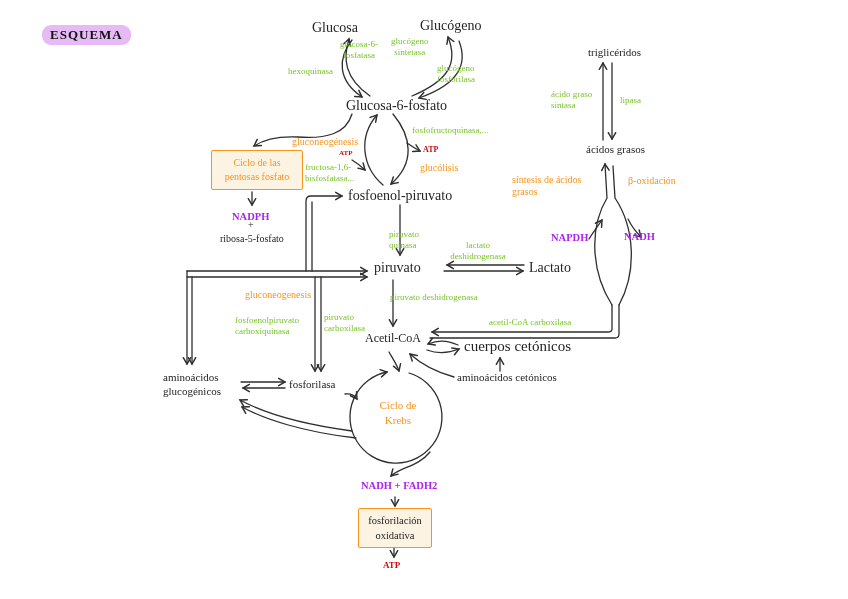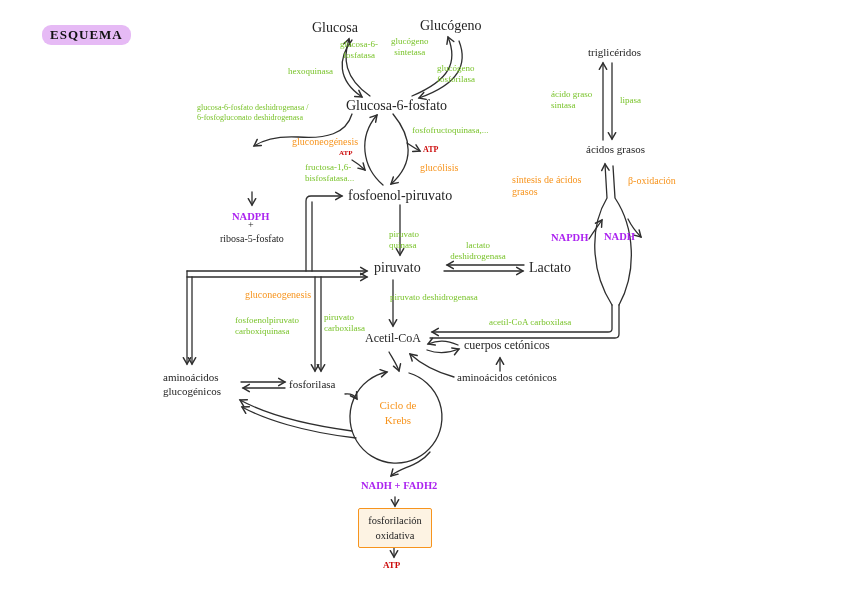--- a/index.html
+++ b/index.html
@@ -148,21 +148,21 @@
 
   <div class="title">ESQUEMA</div>
 
   <div class="lbl black" style="left:312px;top:20px">Glucosa</div>
   <div class="lbl black" style="left:420px;top:18px">Glucógeno</div>
   <div class="lbl black" style="left:346px;top:98px">Glucosa-6-fosfato</div>
   <div class="lbl black" style="left:348px;top:188px">fosfoenol-piruvato</div>
   <div class="lbl black" style="left:374px;top:260px">piruvato</div>
   <div class="lbl black" style="left:529px;top:260px">Lactato</div>
   <div class="lbl black" style="left:365px;top:331px;font-size:12px">Acetil-CoA</div>
-  <div class="lbl black" style="left:464px;top:338px;font-size:12px">cuerpos cetónicos</div>
+  <div class="lbl black" style="left:464px;top:338px;font-size:15px">cuerpos cetónicos</div>
   <div class="lbl black" style="left:457px;top:371px;font-size:11px">aminoácidos cetónicos</div>
   <div class="lbl black" style="left:163px;top:370px;font-size:11px;line-height:14px">
     <span>aminoácidos</span>
     <span>glucogénicos</span>
   </div>
   <div class="lbl black" style="left:289px;top:378px;font-size:11px">fosforilasa</div>
   <div class="lbl blacksm" style="left:248px;top:219px">+</div>
   <div class="lbl blacksm" style="left:220px;top:233px">ribosa-5-fosfato</div>
   <div class="lbl black" style="left:588px;top:46px;font-size:11px">triglicéridos</div>
   <div class="lbl black" style="left:586px;top:143px;font-size:11px">ácidos grasos</div>
@@ -172,24 +172,20 @@
     <span>fosfatasa</span>
   </div>
   <div class="lbl green tc" style="left:391px;top:36px">
     <span>glucógeno</span>
     <span>sintetasa</span>
   </div>
   <div class="lbl green" style="left:288px;top:66px">hexoquinasa</div>
   <div class="lbl green" style="left:437px;top:63px">
     <span>glucógeno</span>
     <span>fosforilasa</span>
-  </div>
-  <div class="lbl greensm" style="left:197px;top:103px">
-    <span>glucosa-6-fosfato deshidrogenasa /</span>
-    <span>6-fosfogluconato deshidrogenasa</span>
   </div>
   <div class="lbl green tr" style="left:305px;top:162px;width:56px">
     <span>fructosa-1,6-</span>
     <span>bisfosfatasa...</span>
   </div>
   <div class="lbl green" style="left:412px;top:125px">fosfofructoquinasa,...</div>
   <div class="lbl green" style="left:389px;top:229px">
     <span>piruvato</span>
     <span>quinasa</span>
   </div>
@@ -219,28 +215,32 @@
   <div class="lbl orange tr" style="left:512px;top:174px;width:80px">
     <span>síntesis de ácidos</span>
     <span>grasos</span>
   </div>
   <div class="lbl orange" style="left:628px;top:175px">β-oxidación</div>
   <div class="lbl orange tc" style="left:368px;top:398px;width:60px;font-size:11px;line-height:15px">
     <span>Ciclo de</span>
     <span>Krebs</span>
   </div>
 
+  <div class="obox" style="left:211px;top:150px;width:90px;height:38px">
+    <div class="bt orangetxt">Ciclo de las</div>
+    <div class="bt orangetxt">pentosas fosfato</div>
+  </div>
   <div class="obox" style="left:358px;top:508px;width:72px;height:38px">
     <div class="bt blacktxt">fosforilación</div>
     <div class="bt blacktxt">oxidativa</div>
   </div>
 
   <div class="lbl purple" style="left:232px;top:211px">NADPH</div>
   <div class="lbl purple" style="left:551px;top:232px">NAPDH</div>
-  <div class="lbl purple" style="left:604px;top:231px">NADH</div>
+  <div class="lbl purple" style="left:624px;top:231px">NADH</div>
   <div class="lbl purple" style="left:361px;top:480px">NADH + FADH2</div>
 
   <div class="lbl red tiny" style="left:339px;top:149px">ATP</div>
   <div class="lbl red" style="left:423px;top:145px">ATP</div>
   <div class="lbl red" style="left:383px;top:560px;font-size:9px">ATP</div>
 
 
 </div>
 
 </body></html>

